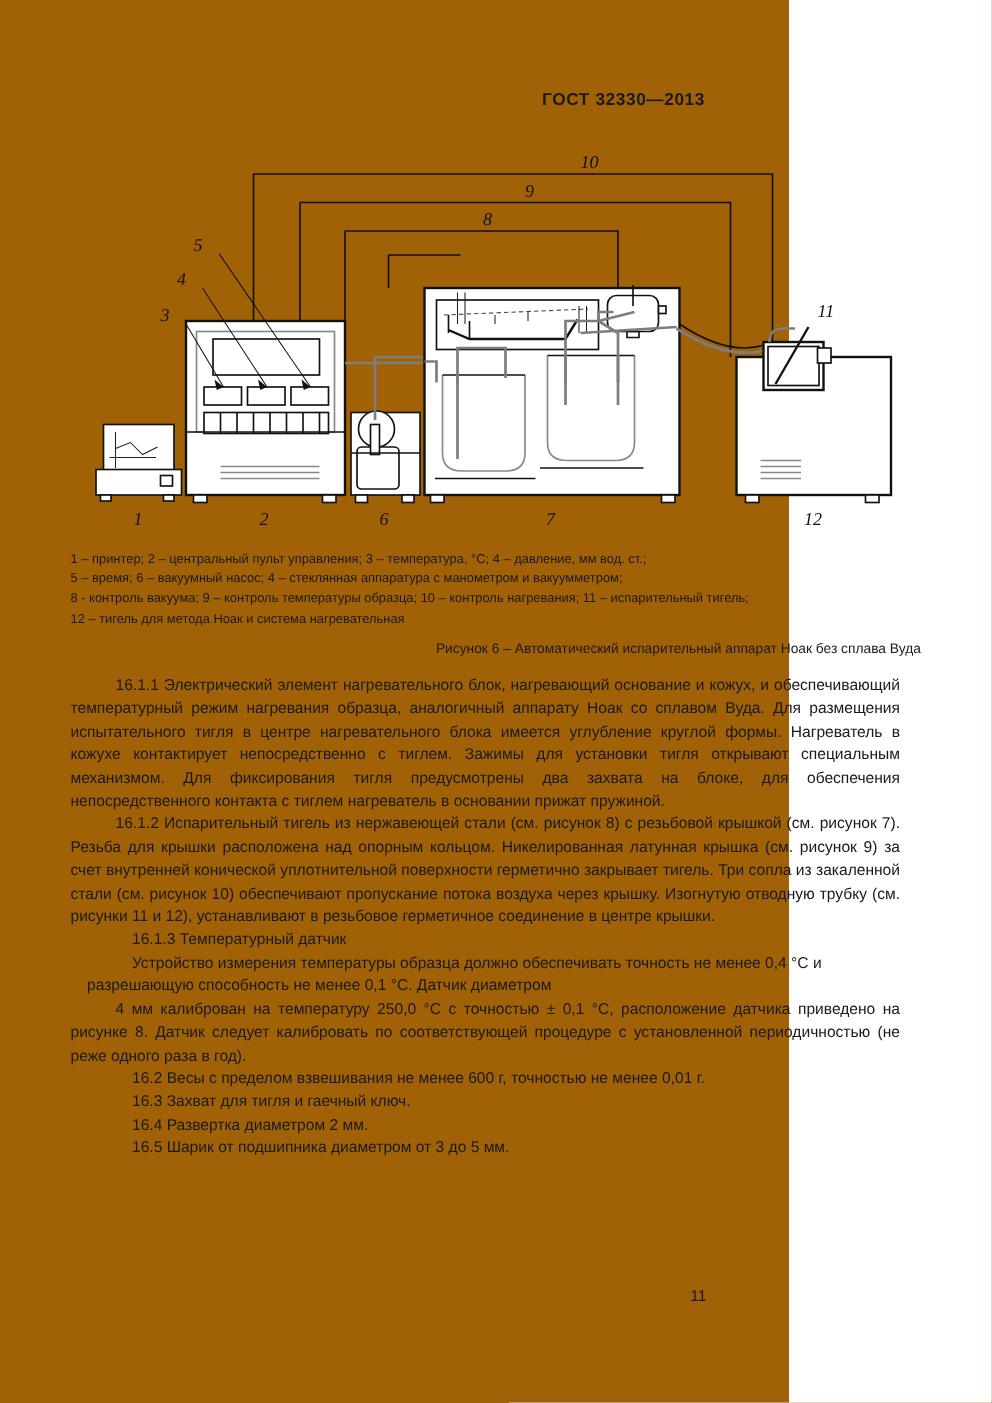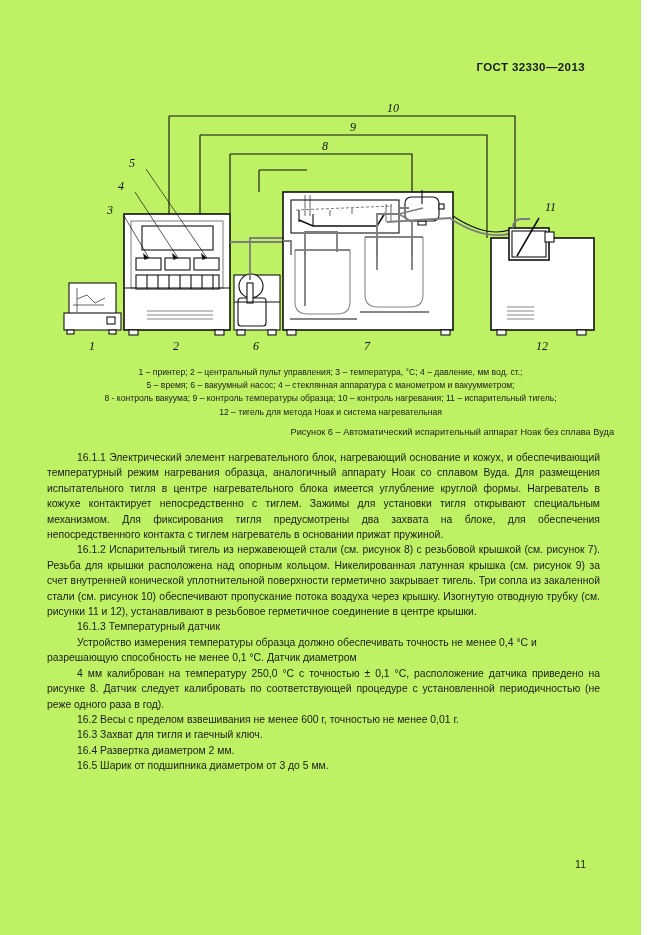--- a/index.html
+++ b/index.html
@@ -11,23 +11,23 @@
     width: 661px;
     height: 935px;
     font-family: "Liberation Sans", sans-serif;
     color: #1a1a1a;
     position: relative;
     overflow: hidden;
   }
   .page {
     position: absolute;
     inset: 0;
-    width: 641px;
+    width: 526px;
     height: 935px;
-    background: #bef264;
+    background: #a16207;
   }
 
   
   .doc-header {
     position: absolute;
     top: 61px;
     right: 56px;
     font-size: 11.5px;
     font-weight: bold;
     letter-spacing: 0.4px;
@@ -43,21 +43,21 @@
     height: 270px;
   }
   .figure-wrap svg { display: block; }
 
   
   .fig-legend {
     position: absolute;
     left: 47px;
     top: 366px;
     width: 567px;
-    text-align: center;
+    text-align: left;
     font-size: 8.6px;
     line-height: 13.2px;
   }
   .fig-legend .ln { display: block; white-space: nowrap; }
 
   .fig-caption {
     position: absolute;
     left: 47px;
     top: 427px;
     width: 567px;
@@ -74,21 +74,21 @@
     font-size: 10.4px;
     line-height: 15.4px;
     text-align: justify;
   }
   .body-text p {
     margin: 0;
     text-indent: 30px;
     text-align: justify;
     text-justify: inter-word;
   }
-  .body-text p.short { text-align: left; }
+  .body-text p.short { text-align: left; margin-left: 11px; }
 
   
   .page-number {
     position: absolute;
     right: 55px;
     top: 858px;
     font-size: 10.5px;
   }
 </style>
 </head>

